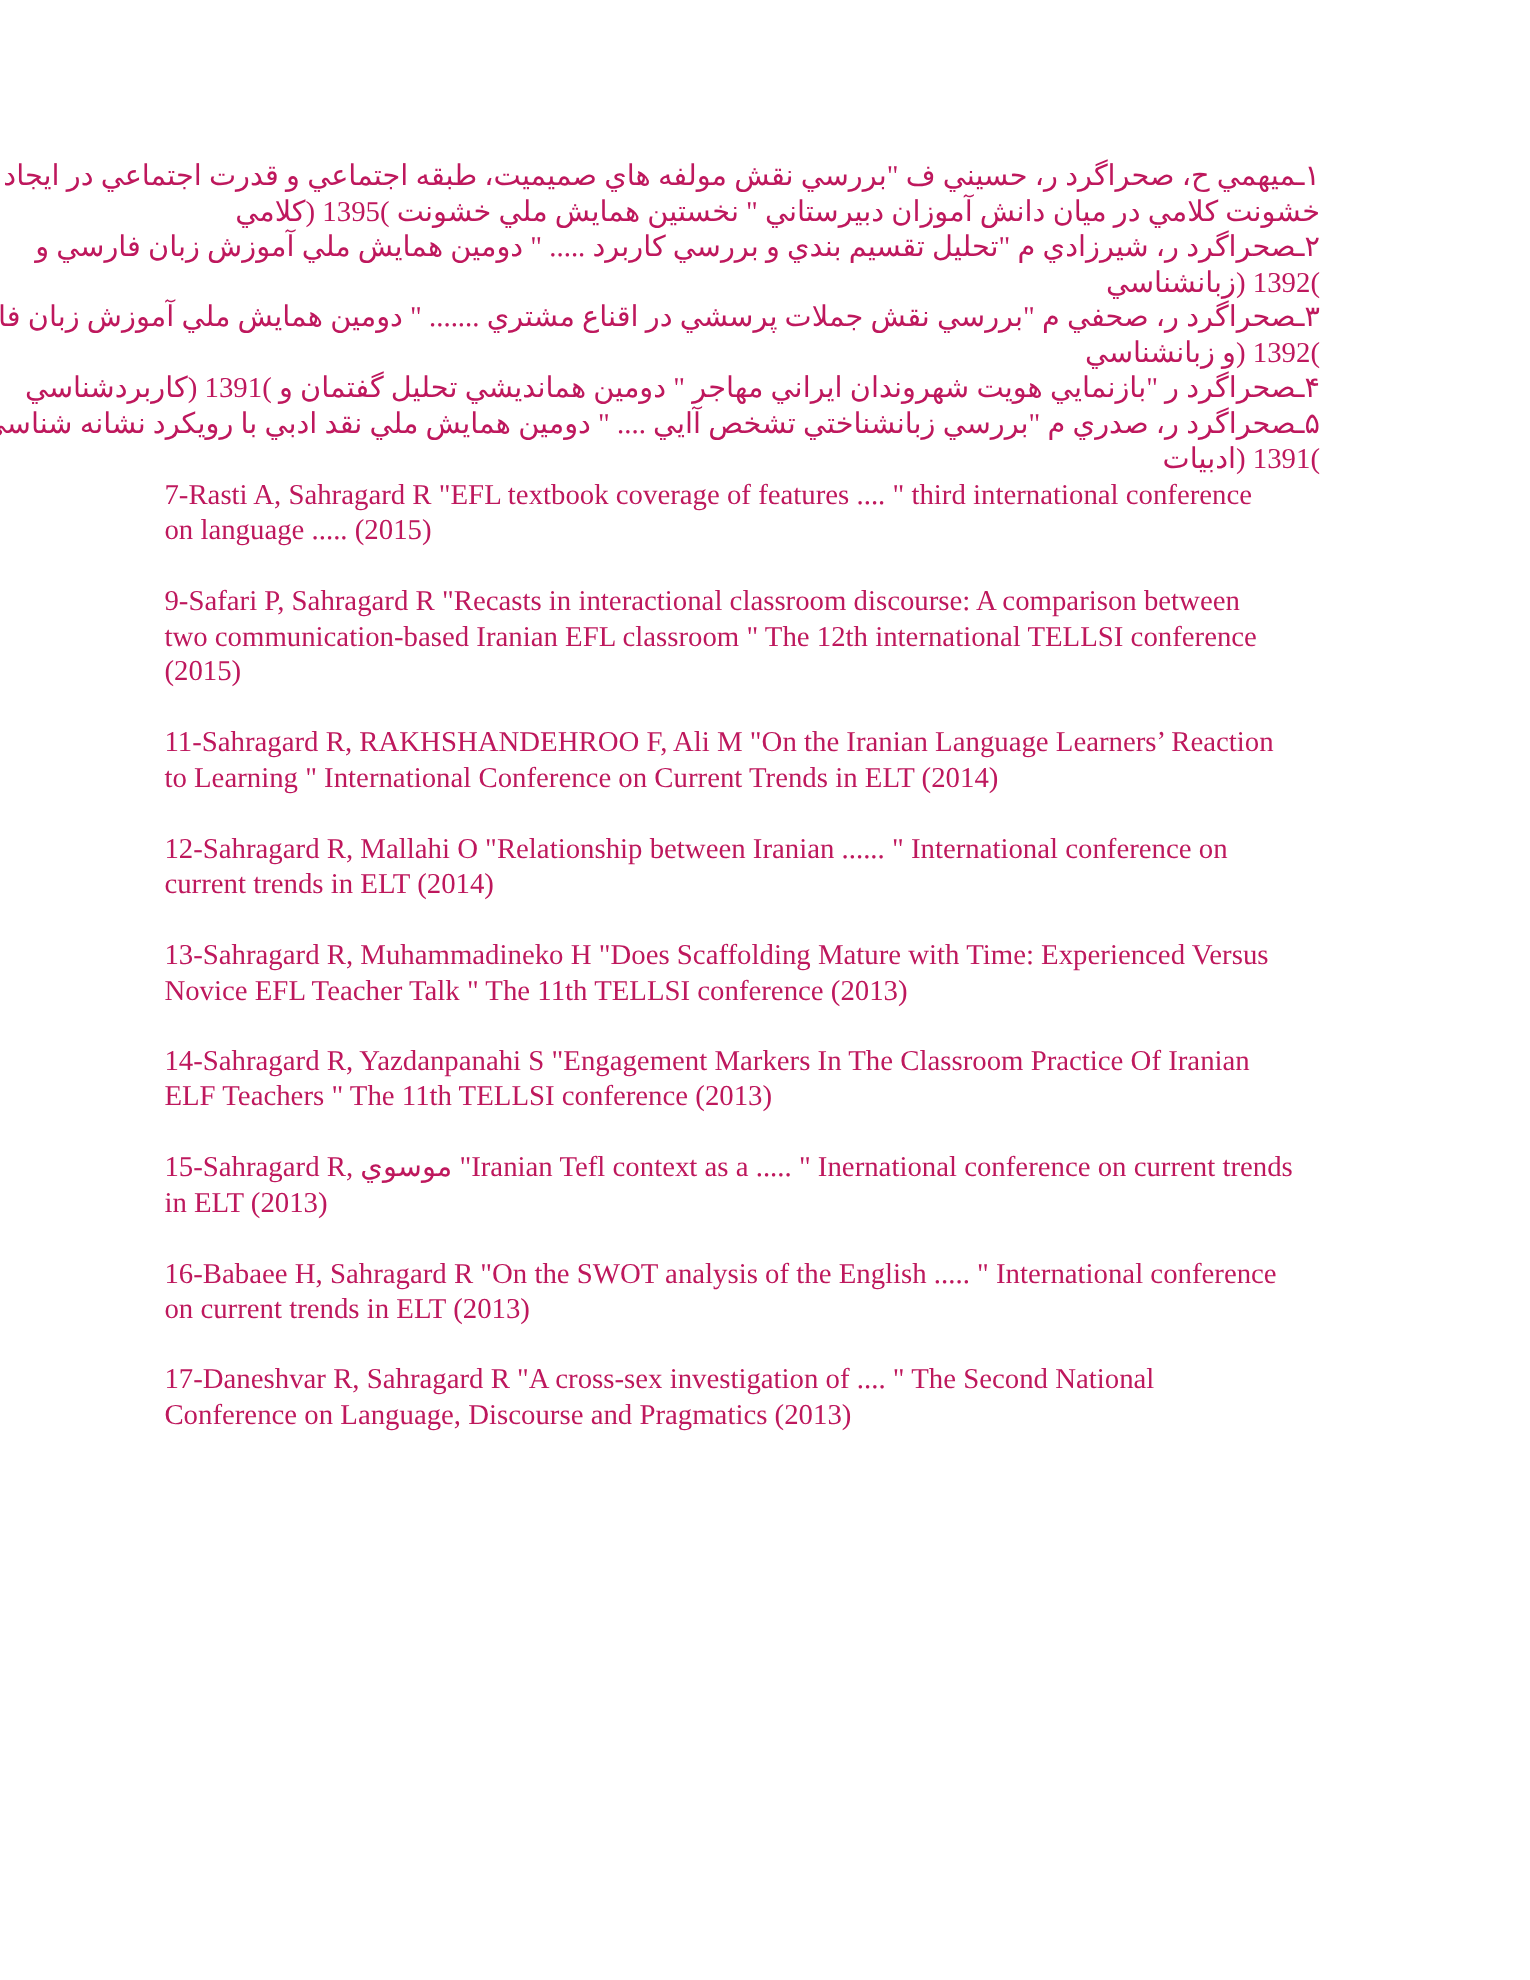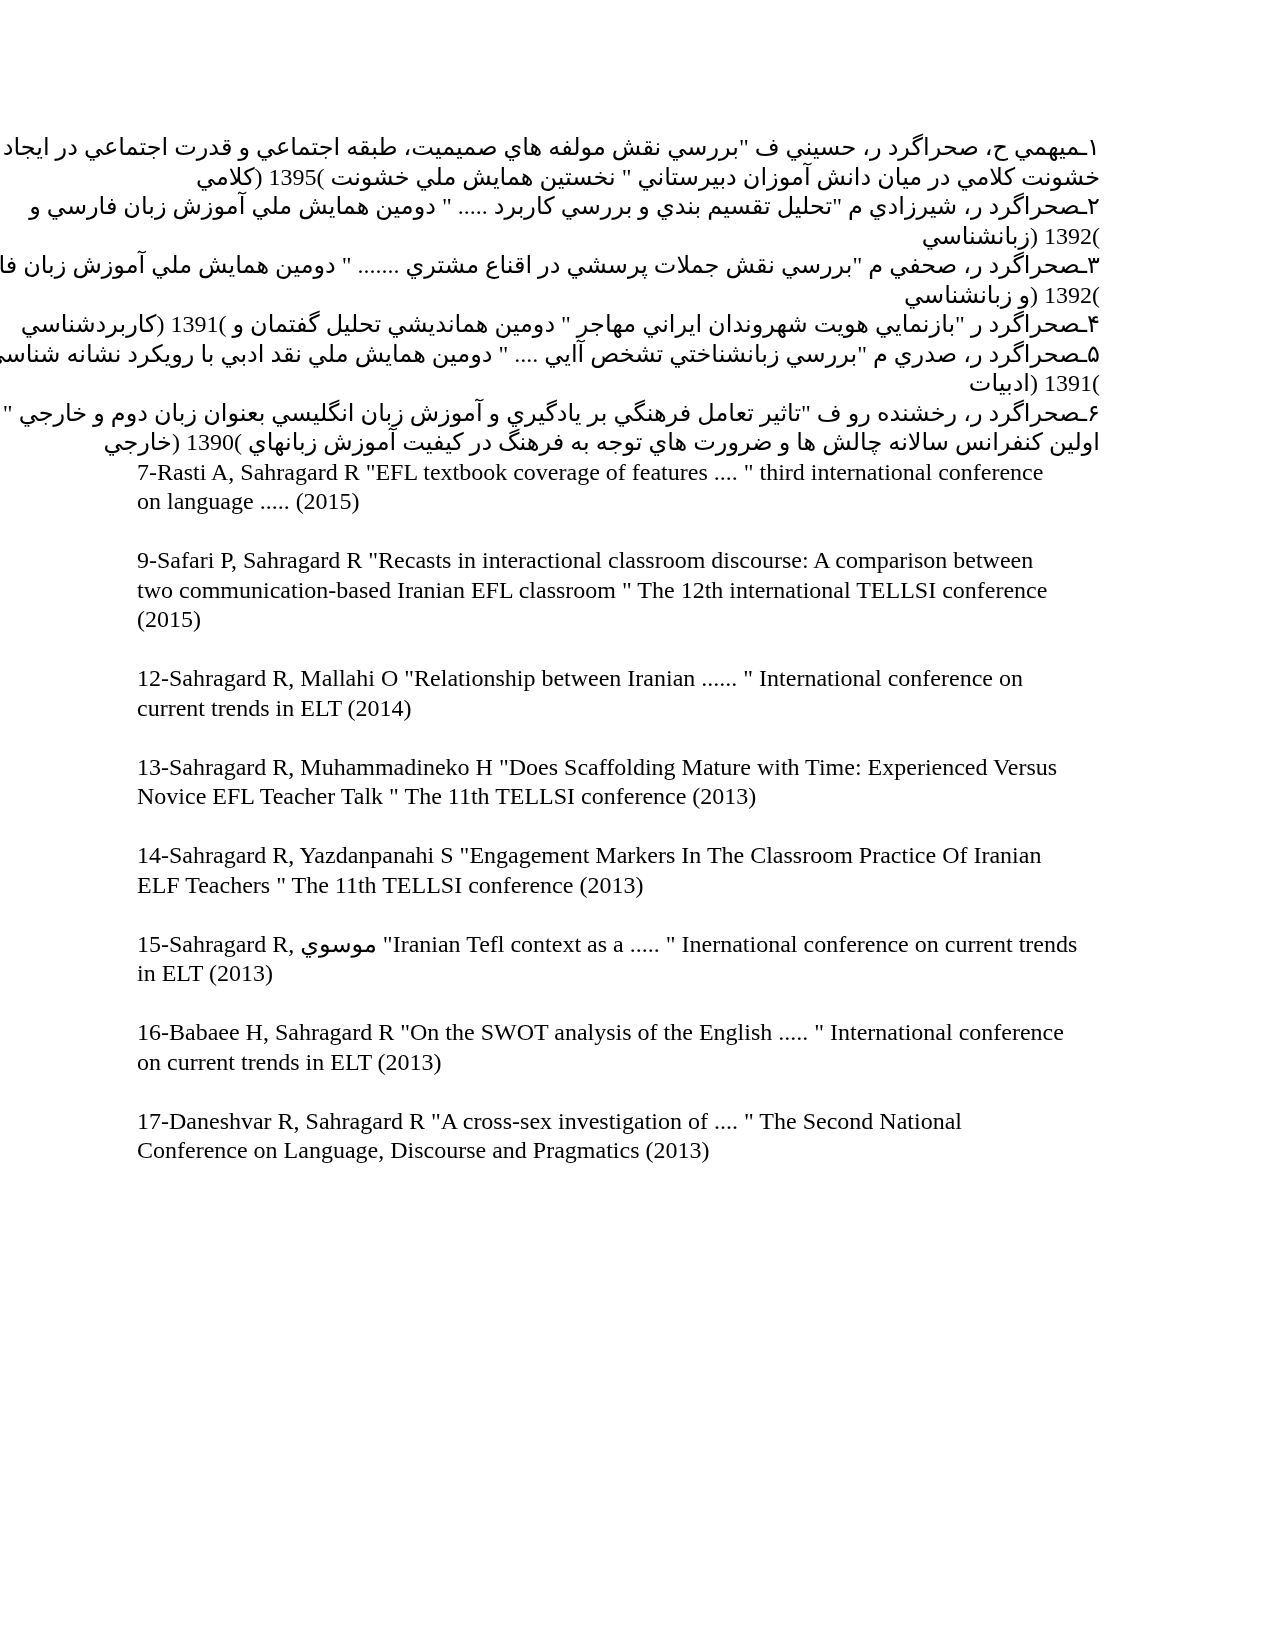--- a/index.html
+++ b/index.html
@@ -3,21 +3,21 @@
 <meta charset="utf-8">
 <style>
   html,body{margin:0;padding:0;background:#e8e8e8;}
   .page{
     position:relative;
     width:1275px;height:1650px;
     background:#ffffff;
     margin:0 auto;
     overflow:hidden;
     font-family:"Liberation Serif","DejaVu Serif",serif;
-    color:#000000;
+    color:#be185d;
   }
   .content{
     position:absolute;
     left:137px;top:133px;
     width:963px;
     font-size:24px;
     line-height:29.5px;
   }
   .entry{
     margin:0;
@@ -44,27 +44,27 @@
   <div class="content">
       <p class="entry rtl" dir="rtl">١ـميهمي ح، صحراگرد ر، حسيني ف "بررسي نقش مولفه هاي صميميت، طبقه اجتماعي و قدرت اجتماعي در ايجاد
 خشونت كلامي در ميان دانش آموزان دبيرستاني " نخستين همايش ملي خشونت )1395 (كلامي</p>
       <p class="entry rtl" dir="rtl">٢ـصحراگرد ر، شيرزادي م "تحليل تقسيم بندي و بررسي كاربرد ..... " دومين همايش ملي آموزش زبان فارسي و
 )1392 (زبانشناسي</p>
       <p class="entry rtl" dir="rtl">٣ـصحراگرد ر، صحفي م "بررسي نقش جملات پرسشي در اقناع مشتري ....... " دومين همايش ملي آموزش زبان فارسي
 )1392 (و زبانشناسي</p>
       <p class="entry rtl" dir="rtl">۴ـصحراگرد ر "بازنمايي هويت شهروندان ايراني مهاجر " دومين همانديشي تحليل گفتمان و )1391 (كاربردشناسي</p>
       <p class="entry rtl" dir="rtl">۵ـصحراگرد ر، صدري م "بررسي زبانشناختي تشخص آايي .... " دومين همايش ملي نقد ادبي با رويكرد نشانه شناسي
 )1391 (ادبيات</p>
-      <p class="entry rtl" dir="rtl">۶ـصحراگرد ر، رخشنده رو ف "تاثير تعامل فرهنگي بر يادگيري و آموزش زبان انگليسي بعنوان زبان دوم و خارجي "
-اولين كنفرانس سالانه چالش ها و ضرورت هاي توجه به فرهنگ در كيفيت آموزش زبانهاي )1390 (خارجي</p>
       <p class="entry ltr" dir="ltr">7-Rasti A, Sahragard R "EFL textbook coverage of features .... " third international conference
 on language ..... (2015)</p>
       <p class="entry ltr gap" dir="ltr">9-Safari P, Sahragard R "Recasts in interactional classroom discourse: A comparison between
 two communication-based Iranian EFL classroom " The 12th international TELLSI conference
 (2015)</p>
+      <p class="entry ltr gap" dir="ltr">11-Sahragard R, RAKHSHANDEHROO F, Ali M "On the Iranian Language Learners’ Reaction
+to Learning " International Conference on Current Trends in ELT (2014)</p>
       <p class="entry ltr gap" dir="ltr">12-Sahragard R, Mallahi O "Relationship between Iranian ...... " International conference on
 current trends in ELT (2014)</p>
       <p class="entry ltr gap" dir="ltr">13-Sahragard R, Muhammadineko H "Does Scaffolding Mature with Time: Experienced Versus
 Novice EFL Teacher Talk " The 11th TELLSI conference (2013)</p>
       <p class="entry ltr gap" dir="ltr">14-Sahragard R, Yazdanpanahi S "Engagement Markers In The Classroom Practice Of Iranian
 ELF Teachers " The 11th TELLSI conference (2013)</p>
       <p class="entry ltr gap" dir="ltr">15-Sahragard R, موسوي "Iranian Tefl context as a ..... " Inernational conference on current trends
 in ELT (2013)</p>
       <p class="entry ltr gap" dir="ltr">16-Babaee H, Sahragard R "On the SWOT analysis of the English ..... " International conference
 on current trends in ELT (2013)</p>

